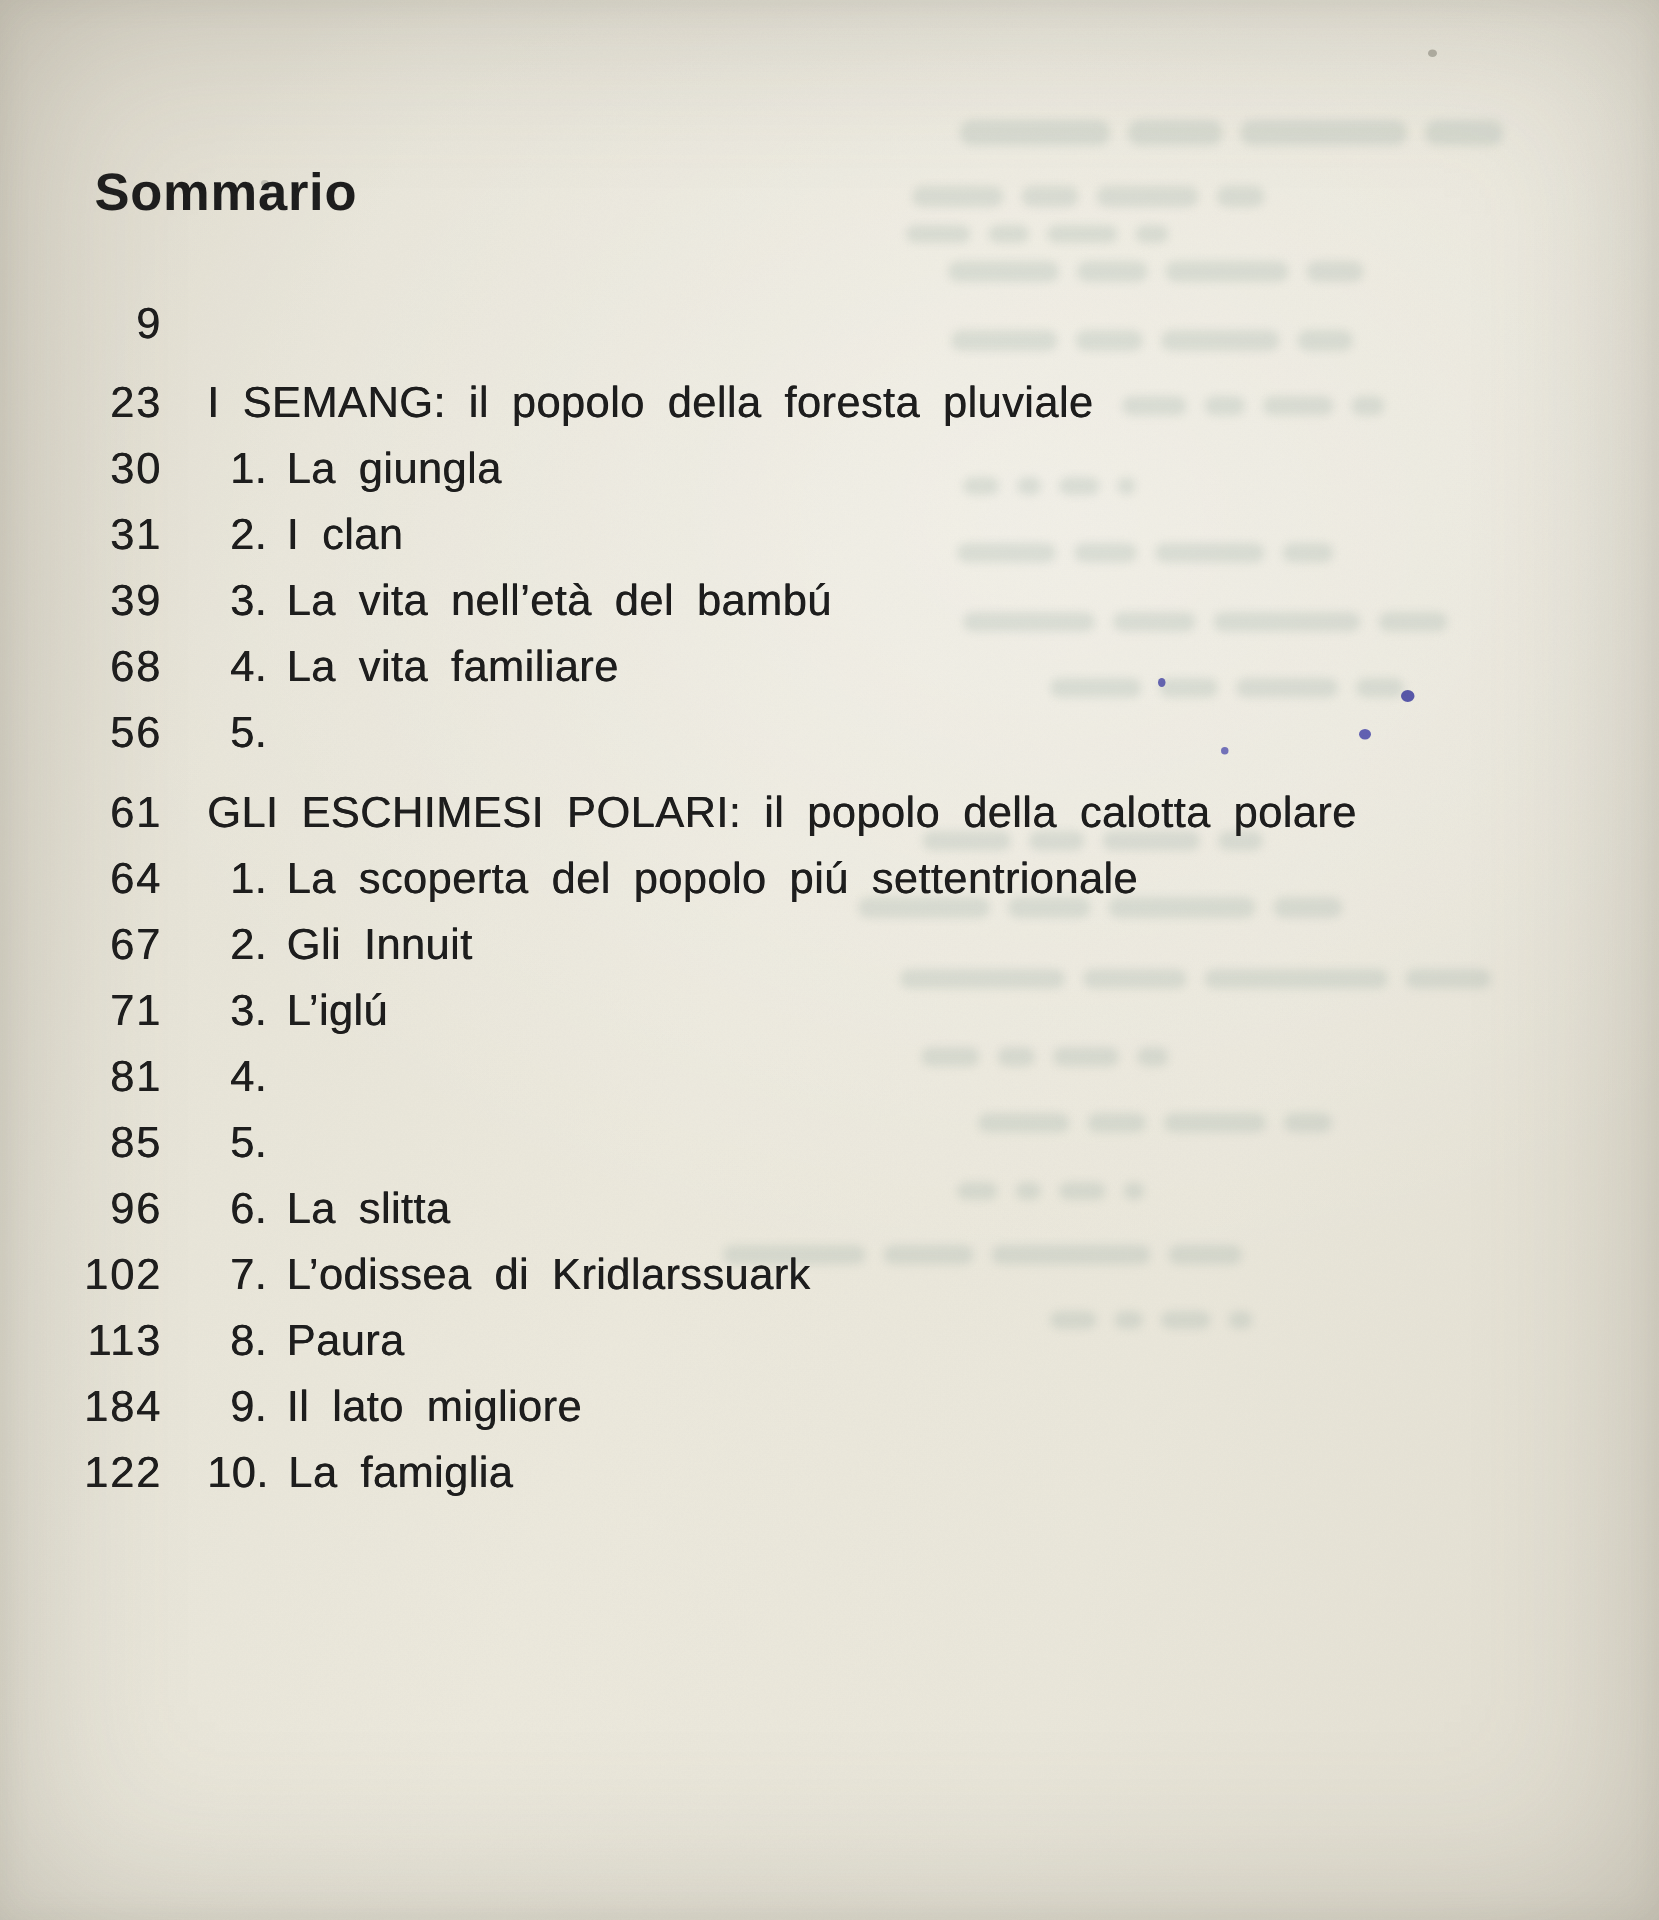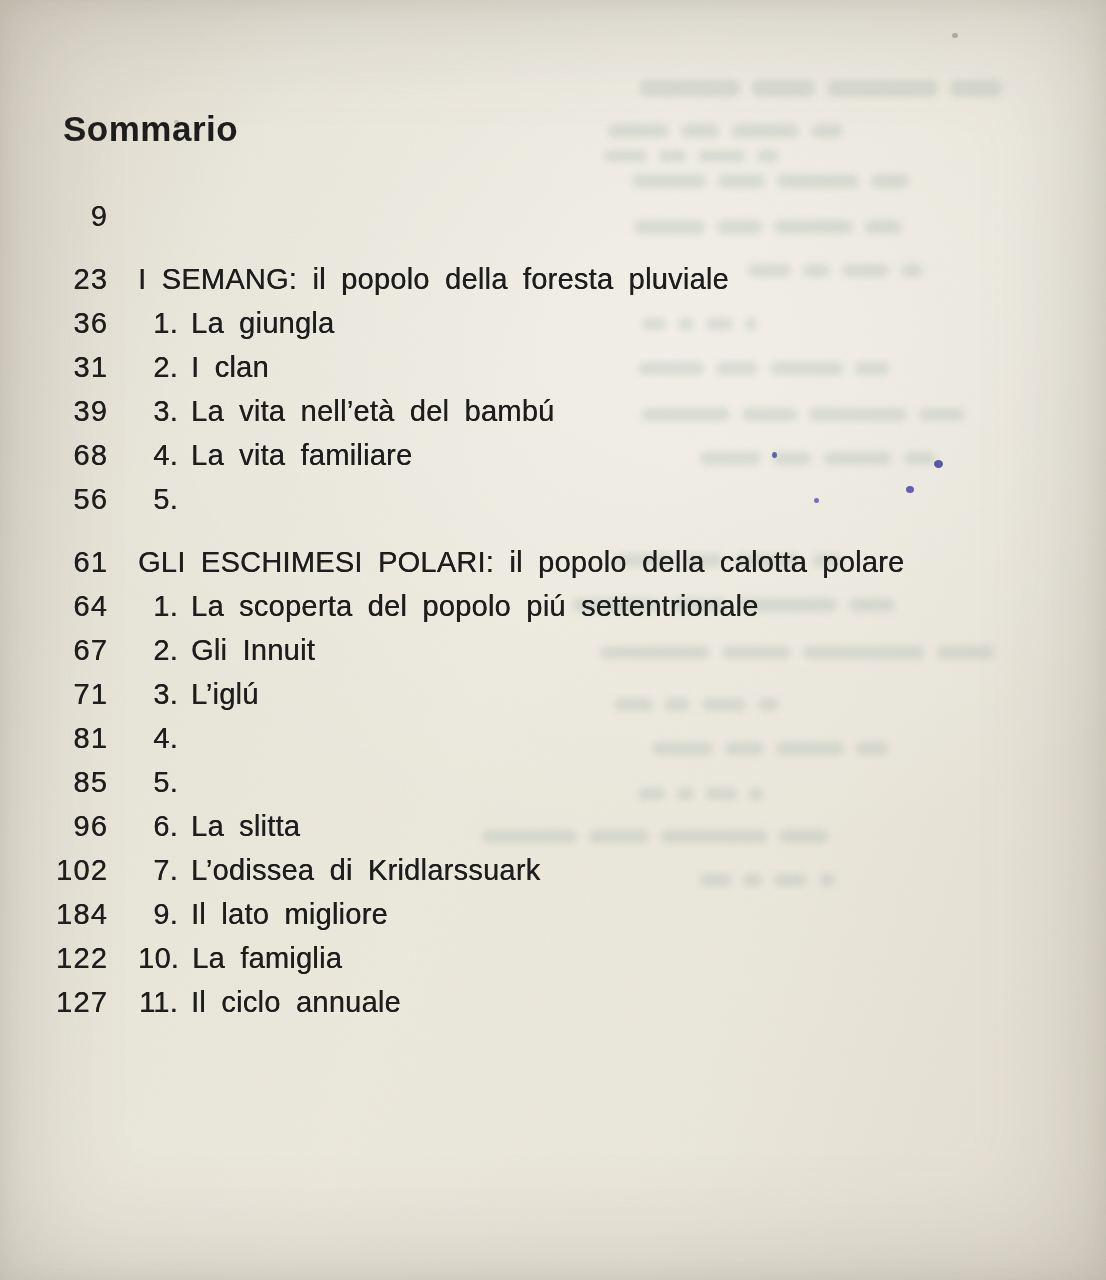--- a/index.html
+++ b/index.html
@@ -24,21 +24,21 @@
     position:absolute;left:63px;top:84px;z-index:3;
     font-size:35px;line-height:44px;font-weight:700;letter-spacing:.5px;
   }
   .toc{position:absolute;left:0;top:194px;width:100%;z-index:3;}
   .row{
     display:flex;align-items:baseline;
     line-height:44px;font-size:29px;font-weight:500;
     letter-spacing:.25px;word-spacing:7px;white-space:nowrap;
     text-shadow:.3px 0 0 currentColor;
   }
-  .row.gap{margin-top:19px;}
+  .row.gap{margin-top:9px;}
   .num{flex:0 0 108px;text-align:right;letter-spacing:1.2px;}
   .body{margin-left:30px;display:flex;align-items:baseline;}
   .ino{flex:0 0 40px;text-align:right;}
   .ttl.after-no{margin-left:13px;}
   .ttl.it{font-style:italic;letter-spacing:.4px;}
   
   .ghost{
     position:absolute;z-index:1;display:flex;gap:12px;
     filter:blur(3px);pointer-events:none;
   }
@@ -65,21 +65,21 @@
     <span class="num">9</span>
   </div>
       <div class="row gap">
     <span class="num">23</span>
     <span class="body">
 
       <span class="ttl">I SEMANG: il popolo della foresta pluviale</span>
     </span>
   </div>
       <div class="row">
-    <span class="num">36</span>
+    <span class="num">30</span>
     <span class="body">
       <span class="ino">1.</span>
       <span class="ttl after-no">La giungla</span>
     </span>
   </div>
       <div class="row">
     <span class="num">31</span>
     <span class="body">
       <span class="ino">2.</span>
       <span class="ttl after-no">I clan</span>
@@ -153,38 +153,38 @@
     </span>
   </div>
       <div class="row">
     <span class="num">102</span>
     <span class="body">
       <span class="ino">7.</span>
       <span class="ttl after-no">L’odissea di Kridlarssuark</span>
     </span>
   </div>
       <div class="row">
+    <span class="num">113</span>
+    <span class="body">
+      <span class="ino">8.</span>
+      <span class="ttl after-no">Paura</span>
+    </span>
+  </div>
+      <div class="row">
     <span class="num">184</span>
     <span class="body">
       <span class="ino">9.</span>
       <span class="ttl after-no">Il lato migliore</span>
     </span>
   </div>
       <div class="row">
     <span class="num">122</span>
     <span class="body">
       <span class="ino">10.</span>
       <span class="ttl after-no">La famiglia</span>
-    </span>
-  </div>
-      <div class="row">
-    <span class="num">127</span>
-    <span class="body">
-      <span class="ino">11.</span>
-      <span class="ttl after-no">Il ciclo annuale</span>
     </span>
   </div>
     </div>
 
   <div class="vignette"></div>
 <div class="ghost" style="left: 640px; top: 80px; width: 410px; height: 17px;">
       <i style="width: 100px;"></i>
       <i style="width: 63px;"></i>
       <i style="width: 111px;"></i>
       <i style="width: 52px;"></i>

